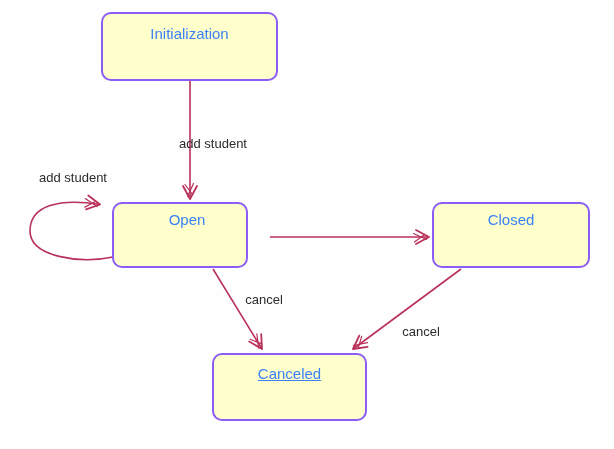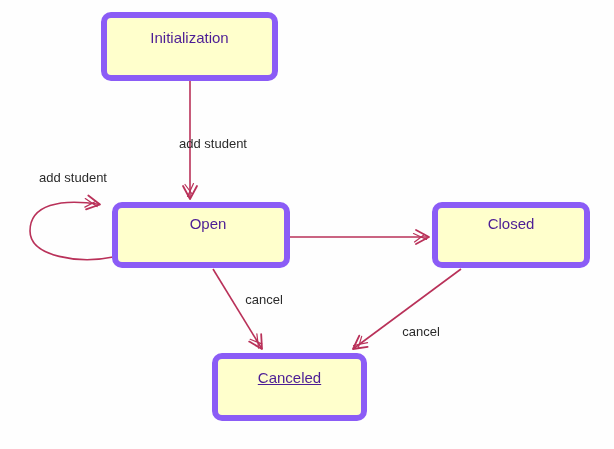--- a/index.html
+++ b/index.html
@@ -13,29 +13,29 @@
   }
   .edges-layer {
     position: absolute;
     left: 0; top: 0;
     width: 614px; height: 449px;
   }
   .state {
     position: absolute;
     box-sizing: border-box;
     background: #ffffcc;
-    border: 6px solid #8b5cf6;
+    border: 2px solid #8b5cf6;
     border-radius: 10px;
     text-align: center;
-    color: #4c1d95;
+    color: #3b82f6;
     font-size: 15px;
     padding-top: 9px;
   }
   .state-initialization { left: 101px; top: 12px;  width: 177px; height: 69px; padding-top: 11px; }
-  .state-open           { left: 112px; top: 202px; width: 178px; height: 66px; padding-top: 7px; padding-left: 14px; }
+  .state-open           { left: 112px; top: 202px; width: 136px; height: 66px; padding-top: 7px; padding-left: 14px; }
   .state-closed         { left: 432px; top: 202px; width: 158px; height: 66px; padding-top: 7px; }
   .state-canceled       { left: 212px; top: 353px; width: 155px; height: 68px; padding-top: 10px; text-decoration: underline; }
   .edge-label {
     position: absolute;
     transform: translate(-50%, -50%);
     font-size: 13px;
     color: #2b2b2b;
     white-space: nowrap;
   }
   .lbl-init-open   { left: 213px; top: 143px; }

